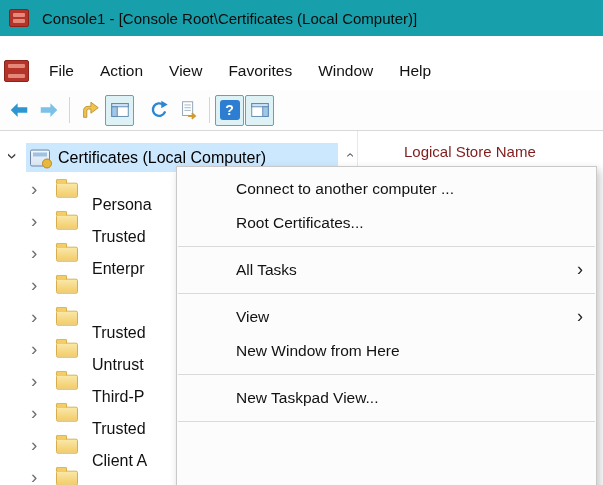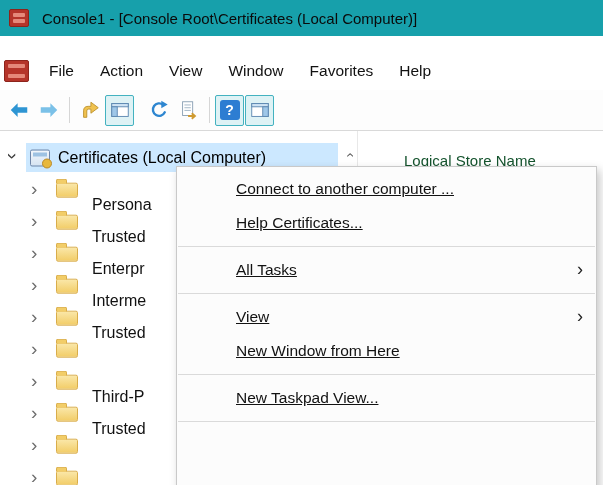--- a/index.html
+++ b/index.html
@@ -53,21 +53,21 @@
   .tb-btn.gap { margin-left:9px; }
   .tb-sep { width:1px; height:26px; background:#d6d6d6; margin:0 5px; }
   .help-badge {
     width:20px; height:20px; border-radius:3px; background:#2d7dd2; color:#fff;
     font-weight:bold; font-size:14px; display:flex; align-items:center; justify-content:center;
   }
 
   
   .tree-pane  { position:absolute; left:0; top:131px; bottom:0; width:357px; background:#fff; }
   .right-pane { position:absolute; left:357px; top:131px; right:0; bottom:0; background:#fff; border-left:1px solid #e8e8e8; }
-  .col-header { position:absolute; left:46px; top:12px; font-size:15px; color:#14532d; white-space:nowrap;margin-top:9px; }
+  .col-header { position:absolute; left:46px; top:12px; font-size:15px; color:#7f1d1d; white-space:nowrap; }
 
   .tree { position:absolute; left:0; top:11px; right:0; }
   .tree-row { position:relative; height:32px;text-align:right; }
   .tree-row.root { height:31px; }
   .tree-row.root::before {
     content:""; position:absolute; left:26px; width:312px; top:1px; bottom:1px;
     background:var(--selection,#cce8ff);
   }
   .chev {
     position:absolute; top:50%; transform:translateY(-55%);
@@ -108,21 +108,21 @@
   
   .context-menu {
     position:absolute; left:176px; top:166px; width:421px; height:334px;
     background:#fcfcfc; border:1px solid #c9c9c9;
     box-shadow:3px 4px 9px rgba(0,0,0,0.22);
     padding-top:5px; z-index:5;
   }
   .ctx-item {
     position:relative; height:34px; line-height:34px;
     padding-left:59px; padding-right:34px;
-    font-size:15.5px; color:#121212; white-space:nowrap; cursor:default;text-decoration:underline;
+    font-size:15.5px; color:#121212; white-space:nowrap; cursor:default;
   }
   .ctx-item.hl { background:var(--menu-highlight,#b5d9f2); }
   .ctx-arrow {
     position:absolute; right:13px; top:50%; transform:translateY(-55%);
     font-size:18px; color:#222; line-height:1;
   }
   .menu-sep { height:1px; background:#dadada; margin:6px 1px; }
 </style>
 </head>
 <body>
@@ -131,22 +131,22 @@
   <div class="mmc-icon"></div>
   <div class="title">Console1 - [Console Root\Certificates (Local Computer)]</div>
 </div>
 
 <div class="menubar">
   <div class="mmc-icon"></div>
   <div class="menu-items">
       <div class="menu-item">File</div>
       <div class="menu-item">Action</div>
       <div class="menu-item">View</div>
+      <div class="menu-item">Favorites</div>
       <div class="menu-item">Window</div>
-      <div class="menu-item">Favorites</div>
       <div class="menu-item">Help</div>
     </div>
 </div>
 
 <div class="toolbar">
   <div class="tb-btn">
     <svg width="22" height="22" viewBox="0 0 24 24">
         <path d="M10.5 4.5 L3 12 L10.5 19.5 L10.5 15 L21 15 L21 9 L10.5 9 Z" fill="#2e95d3"></path>
       </svg>
   </div>
@@ -215,63 +215,64 @@
           <span class="label">Trusted</span>
         </div>
         <div class="tree-row child">
           <span class="chev">›</span>
           <span class="folder-icon"></span>
           <span class="label">Enterpr</span>
         </div>
         <div class="tree-row child">
           <span class="chev">›</span>
           <span class="folder-icon"></span>
-          <span class="label">Interme</span>
         </div>
         <div class="tree-row child">
           <span class="chev">›</span>
           <span class="folder-icon"></span>
           <span class="label">Trusted</span>
         </div>
         <div class="tree-row child">
           <span class="chev">›</span>
           <span class="folder-icon"></span>
+          <span class="label">Untrust</span>
         </div>
         <div class="tree-row child">
           <span class="chev">›</span>
           <span class="folder-icon"></span>
           <span class="label">Third-P</span>
         </div>
         <div class="tree-row child">
           <span class="chev">›</span>
           <span class="folder-icon"></span>
           <span class="label">Trusted</span>
         </div>
         <div class="tree-row child">
           <span class="chev">›</span>
           <span class="folder-icon"></span>
+          <span class="label">Client A</span>
         </div>
         <div class="tree-row child">
           <span class="chev">›</span>
           <span class="folder-icon"></span>
           <span class="label">Preview</span>
         </div>
       </div>
   </div>
 </div>
 
 <div class="scroll-up">›</div>
 
 <div class="right-pane">
   <div class="col-header">Logical Store Name</div>
 </div>
 
 <div class="context-menu">
     <div class="ctx-item"><span>Connect to another computer ...</span></div>
-    <div class="ctx-item"><span>Help Certificates...</span></div>
+    <div class="ctx-item"><span>Root Certificates...</span></div>
     <div class="menu-sep"></div>
     <div class="ctx-item"><span>All Tasks</span><span class="ctx-arrow">›</span></div>
     <div class="menu-sep"></div>
     <div class="ctx-item"><span>View</span><span class="ctx-arrow">›</span></div>
     <div class="ctx-item"><span>New Window from Here</span></div>
     <div class="menu-sep"></div>
     <div class="ctx-item"><span>New Taskpad View...</span></div>
     <div class="menu-sep"></div>
   </div>
 

